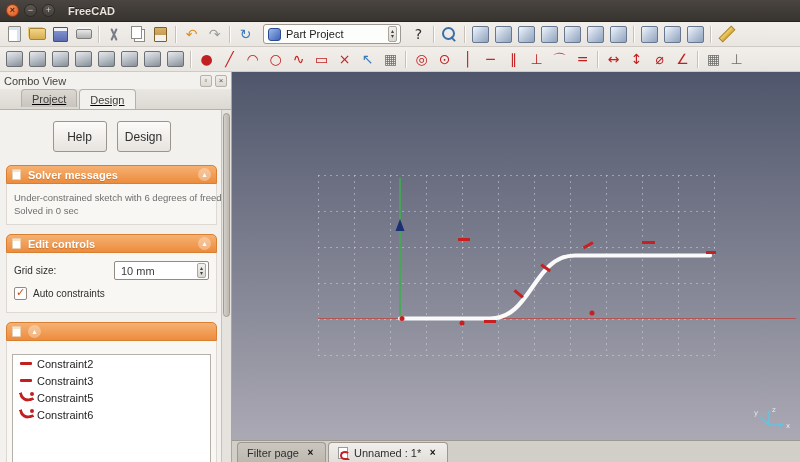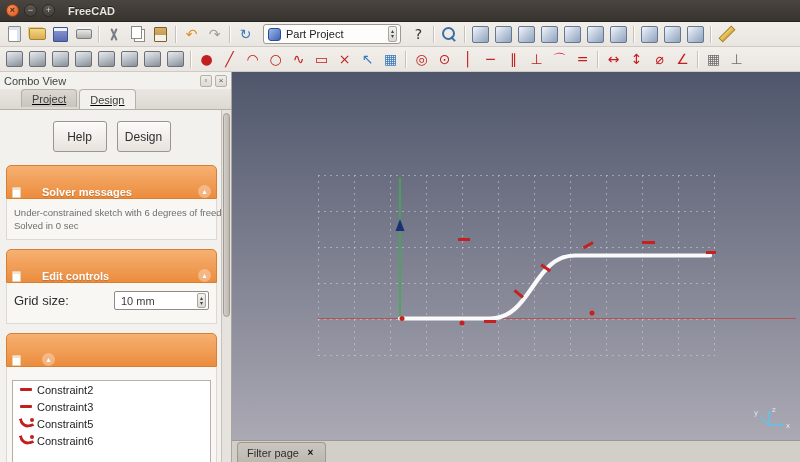--- a/index.html
+++ b/index.html
@@ -74,34 +74,34 @@
     color:#3c3c3c; border:1px solid #b5b1a9; border-bottom:none; border-radius:4px 4px 0 0;
     background:linear-gradient(#dbd7d1,#c9c5be); cursor:default; }
   .cv-tab.active { background:#f2f1ed; height:20px; margin-bottom:-1px; }
   .cv-body { position:absolute; top:38px; bottom:0; left:0; right:10px; overflow:hidden; padding:0 2px 0 4px; }
 
   .task-buttons { display:flex; justify-content:center; gap:10px; margin:11px 0 13px; }
   .btn { min-width:54px; height:31px; background:linear-gradient(#fcfbfa,#e7e3de); border:1px solid #9a958d;
     border-radius:3px; font-size:12px; color:#2f2f2f; font-family:inherit; cursor:default; }
 
   .section { margin:0 2px 9px 2px; }
-  .sec-head { height:34px; display:flex; align-items:flex-end; gap:21px; padding:0 5px;
+  .sec-head { height:19px; display:flex; align-items:center; gap:7px; padding:0 5px;
     background:linear-gradient(#f6b172,#ec8c3e); border:1px solid #d87f32; border-radius:5px 5px 0 0;
     color:#fff; font-weight:bold; cursor:default; }
   .sec-ic { width:9px; height:11px; background:#fff; border:1px solid #e8d0b0; border-radius:1px;
     box-shadow:inset 0 2px 0 #f5e3c8; }
   .sec-title { flex:1; font-size:11px; text-shadow:0 1px 1px rgba(120,60,0,.35); }
   .sec-collapse { width:13px; height:13px; border-radius:50%; background:rgba(255,255,255,.32);
     display:flex; align-items:center; justify-content:center; }
   .sec-collapse::after { content:"▴"; font-size:8px; color:#fff; line-height:1; }
   .sec-body { background:#f8f7f4; border:1px solid #ddd9d2; border-top:none; padding:6px 7px; color:#3c3c3c; }
   .solver-line { color:#6e6e6e; font-size:9.5px; margin:2px 0; white-space:nowrap; }
 
   .field-row { display:flex; align-items:center; justify-content:space-between; margin:2px 0 7px; }
-  .lbl { font-size:13px; color:#2f2f2f; }
+  .lbl { font-size:10px; color:#2f2f2f; }
   .spin,.dropdown { display:inline-flex; align-items:center; justify-content:space-between; background:#fff;
     border:1px solid #908b83; border-radius:2px; height:19px; width:95px; padding:0 2px 0 6px; cursor:default; }
   .spin-btns { display:flex; flex-direction:column; align-items:center; background:linear-gradient(#f4f2ef,#dcd8d2);
     border:1px solid #aaa59d; border-radius:2px; padding:0 2px; height:15px; justify-content:center; }
   .spin-btns::before { content:"▴"; font-size:6px; line-height:5px; color:#444; }
   .spin-btns::after  { content:"▾"; font-size:6px; line-height:5px; color:#444; }
   .dd-arrow { background:linear-gradient(#f4f2ef,#dcd8d2); border:1px solid #aaa59d; border-radius:2px;
     font-size:7px; color:#444; padding:2px 3px; line-height:1; }
   .check-row { display:flex; align-items:center; gap:6px; margin:6px 0; }
   .cb { width:13px; height:13px; background:#fff; border:1px solid #908b83; border-radius:2px;
@@ -270,20 +270,24 @@
           <span class="sec-title">Edit controls</span>
           <span class="sec-collapse"></span>
         </div>
         <div class="sec-body">
           <div class="field-row">
             <span class="lbl">Grid size:</span>
             <span class="spin">
               <span>10 mm</span>
               <span class="spin-btns"></span>
             </span>
+          </div>
+          <div class="check-row">
+            <span id="cb-auto" class="cb checked"></span>
+            <span class="lbl">Auto constraints</span>
           </div>
         </div>
       </div>
 
       <div class="section constraints">
         <div class="sec-head">
           <span class="sec-ic"></span>
           <span class="sec-collapse"></span>
         </div>
         <div class="sec-body">
@@ -361,15 +365,20 @@
         </g>
       </g>
     </svg>
   </div>
 
   <div class="doc-tabs">
     <div class="doc-tab">
       <span>Filter page</span>
       <span class="tab-close"></span>
     </div>
+    <div class="doc-tab active">
+      <span class="doc-icon"></span>
+      <span>Unnamed : 1*</span>
+      <span class="tab-close"></span>
+    </div>
   </div>
 
 </div>
 
 </body></html>

